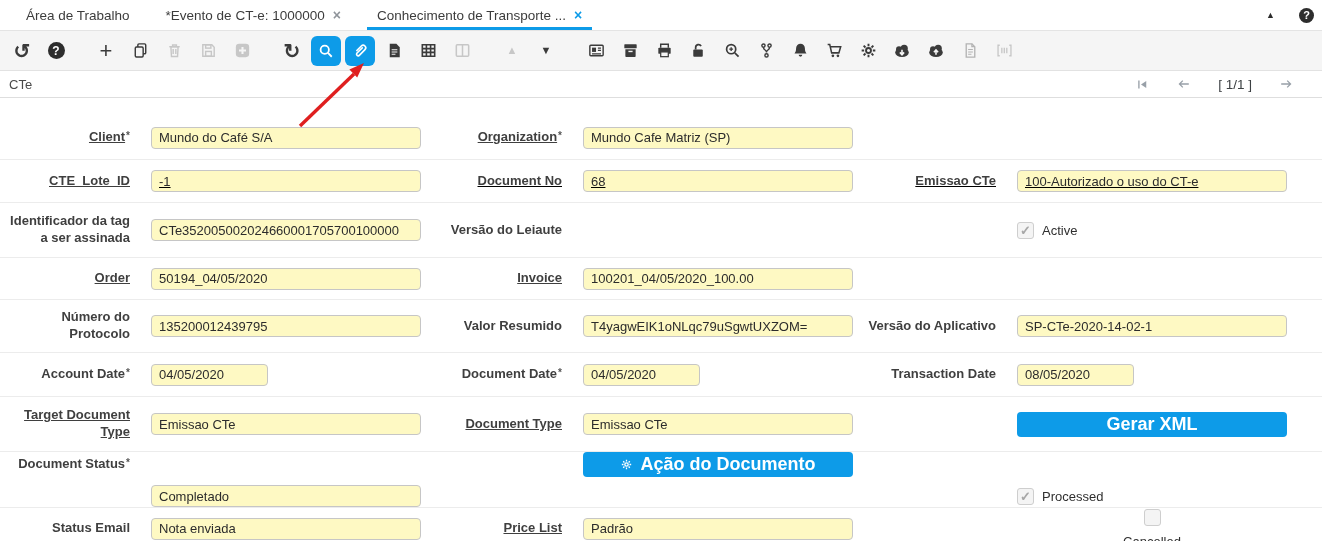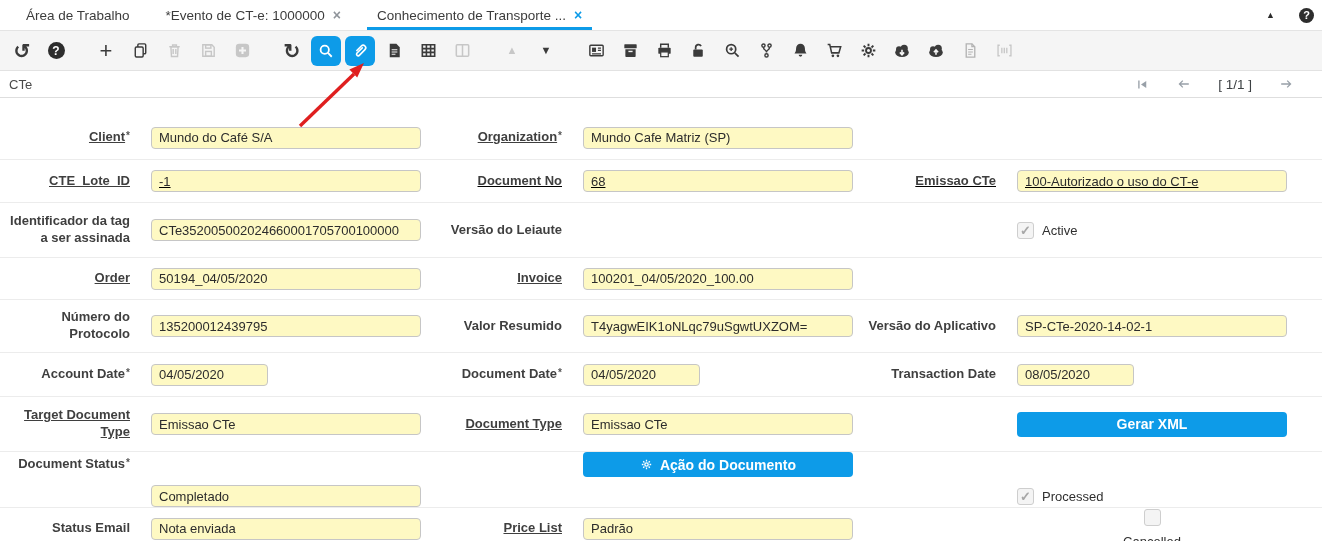--- a/index.html
+++ b/index.html
@@ -52,21 +52,21 @@
   .frow.partial{display:block;height:6px;border-bottom:none;padding-top:3px;}
   .flabel{text-align:right;padding-right:7px;color:#3f3f3f;font-weight:600;line-height:1.3;}
   .flabel .lnk{text-decoration:underline;cursor:pointer;}
   .req{font-size:10px;vertical-align:top;color:#555;margin-left:1px;}
   .fctl{padding-left:6px;}
   .fld{width:270px;height:22px;box-sizing:border-box;background:#fef9c3;border:1px solid #c6c6c6;
     border-radius:4px;display:flex;align-items:center;padding:0 7px;color:#2c2c2c;
     white-space:nowrap;overflow:hidden;cursor:text;}
   .fld.narrow{width:117px;}
   .btn{width:270px;height:25px;box-sizing:border-box;background:#0d9be8;color:#fff;border:none;
-    border-radius:4px;font-weight:700;font-size:14px;font-family:inherit;
+    border-radius:4px;font-weight:700;font-size:18px;font-family:inherit;
     display:flex;align-items:center;justify-content:center;gap:7px;cursor:pointer;}
   .cbwrap{display:flex;align-items:center;gap:8px;padding-left:6px;color:#2f2f2f;}
   .cb{width:17px;height:17px;box-sizing:border-box;border:1px solid #cecece;border-radius:3px;
     background:#f4f4f4;display:flex;align-items:center;justify-content:center;
     color:#a7a7a7;font-size:13px;font-weight:700;cursor:default;}
   .wfld{margin-left:143px;width:952px;height:20px;box-sizing:border-box;background:#efefef;
     border:1px solid #c9c9c9;border-radius:4px;}
   
   .arrow-overlay{position:absolute;left:0;top:0;width:1322px;height:541px;
     pointer-events:none;z-index:50;}

